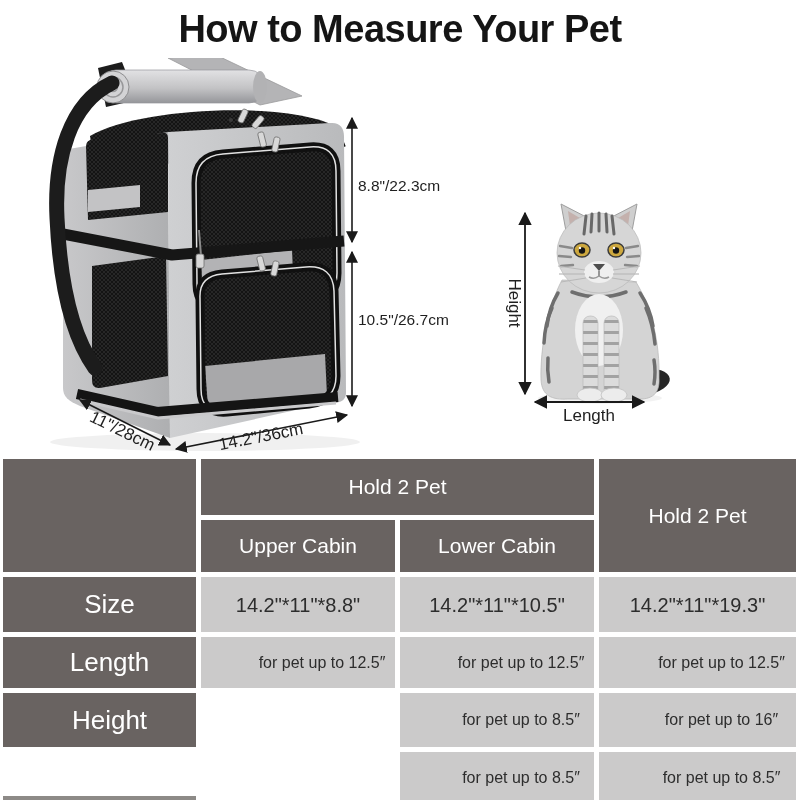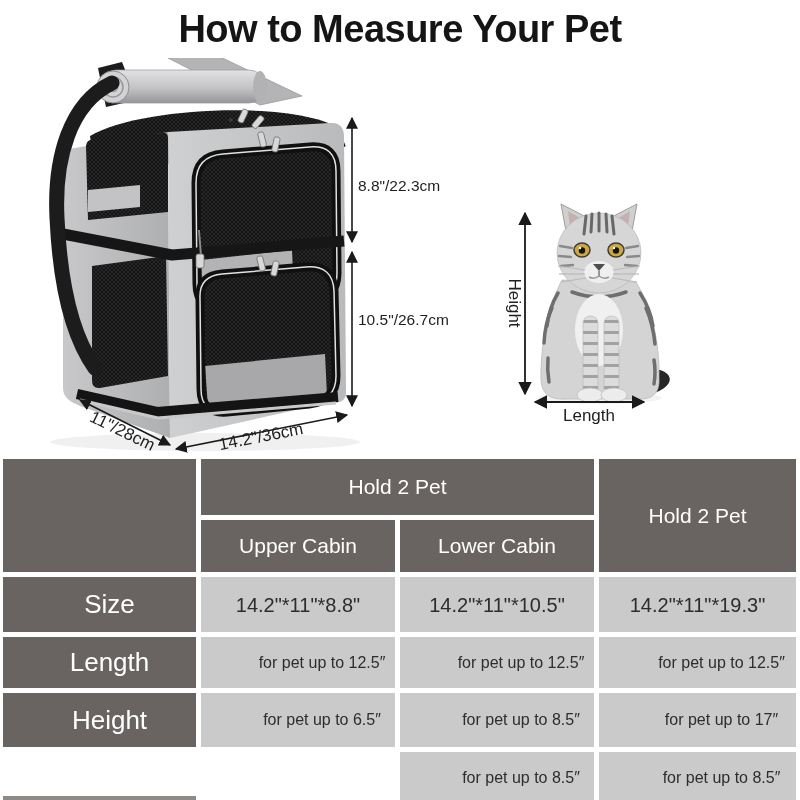--- a/index.html
+++ b/index.html
@@ -230,20 +230,19 @@
   <div class="cell light size-data c2 r3">14.2"*11"*8.8"</div>
   <div class="cell light size-data c3 r3">14.2"*11"*10.5"</div>
   <div class="cell light size-data c4 r3">14.2"*11"*19.3"</div>
 
   <div class="cell dark rowlabel c1 r4">Length</div>
   <div class="cell light data c2 r4">for pet up to 12.5″</div>
   <div class="cell light data c3 r4">for pet up to 12.5″</div>
   <div class="cell light data c4 r4">for pet up to 12.5″</div>
 
   <div class="cell dark rowlabel c1 r5">Height</div>
-  <div class="cell light data c2 r5">for pet up to 6.5″</div>
   <div class="cell light data c3 r5">for pet up to 8.5″</div>
-  <div class="cell light data c4 r5">for pet up to 17″</div>
+  <div class="cell light data c4 r5">for pet up to 16″</div>
 
   <div class="cell light data c3 r6">for pet up to 8.5″</div>
   <div class="cell light data c4 r6">for pet up to 8.5″</div>
 </div>
 <div class="cutoff"></div>
 
 </body></html>

